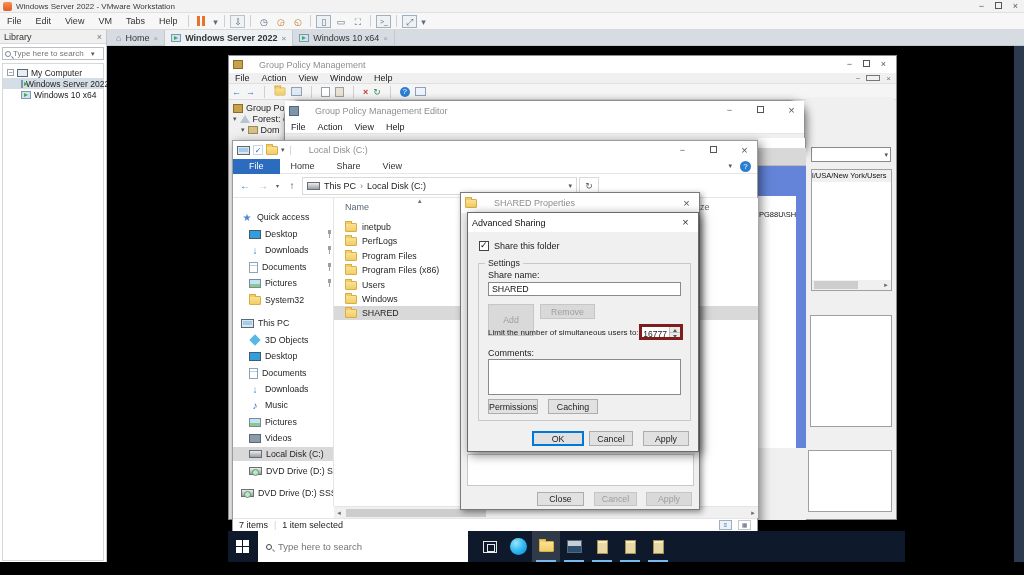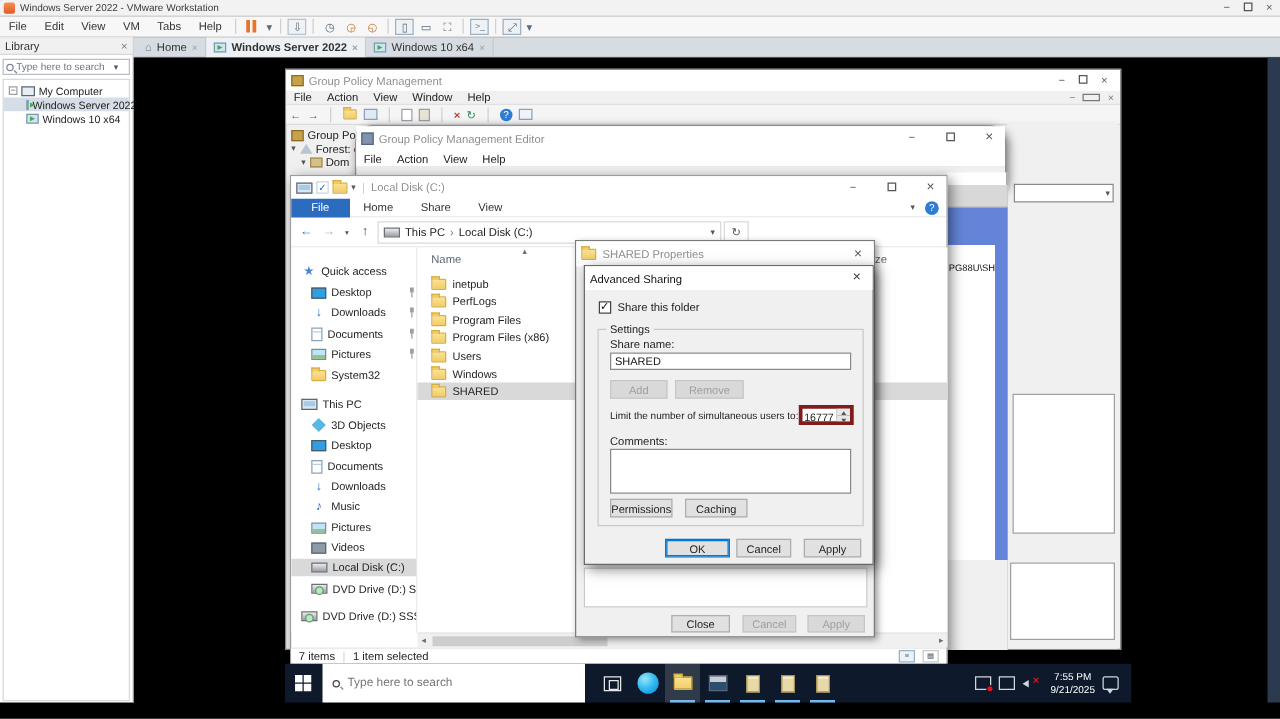--- a/index.html
+++ b/index.html
@@ -1,21 +1,21 @@
 <!DOCTYPE html>
 <html><head>
 <meta charset="utf-8">
 <style>
 * {margin:0;padding:0;box-sizing:border-box;}
 html,body{background:#888;}
 #screen{position:relative;width:1024px;height:575px;background:#000;font-family:"Liberation Sans",sans-serif;font-size:9px;color:#222;overflow:hidden;}
 .a{position:absolute;}
 .nw{white-space:nowrap;}
 .flex{display:flex;align-items:center;}
-.gray{color:#8f8f8f;}
+.gray{color:#8f8f8f;margin-left:12px;}
 
 .vmw-titlebar{left:0;top:0;width:1024px;height:13px;background:#f2f2f2;border-bottom:1px solid #e0e0e0;font-size:8px;color:#3a3a3a;}
 .vmw-logo{width:9px;height:9px;background:linear-gradient(#f98f4d,#e05a2b);border-radius:2px;margin:0 4px 0 3px;}
 .vmw-menubar{left:0;top:13px;width:1024px;height:17px;background:#f7f7f7;border-bottom:1px solid #d8d8d8;}
 .vmenu{padding:0 7px;font-size:9px;color:#333;}
 .tbsep{width:1px;height:12px;background:#d0d0d0;margin:0 4px;}
 .pausebar{width:3px;height:10px;background:#e8742c;display:inline-block;margin-right:2px;}
 .tico{width:15px;height:13px;border:1px solid transparent;text-align:center;line-height:12px;font-size:9px;color:#5b6c7e;margin:0 1px;}
 .tico.box{border:1px solid #9fb0c0;background:#eef2f5;}
 .vmw-tabstrip{left:0;top:30px;width:1024px;height:16px;background:#d7dce2;border-bottom:1px solid #c3c9d0;}
@@ -251,20 +251,27 @@
       <span style="color:#555;font-size:7px;">▾</span>
       <span style="width:10px;height:8px;background:#d8c089;border:1px solid #a08c50;"></span>
       <span class="nw">Dom</span>
     </div>
   </div>
 
   <div class="a" style="left:806px;top:97px;width:88px;height:422px;background:#f0f0f0;">
     <div class="abox" style="position:absolute;left:5px;top:50px;width:80px;height:15px;border:1px solid #8a8a8a;justify-content:flex-end;padding:0 2px;">
       <span style="color:#555;font-size:7px;">▾</span>
     </div>
+    <div class="a" style="left:5px;top:72px;width:81px;height:122px;background:#fff;border:1px solid #a0a0a0;overflow:hidden;">
+      <div style="background:#f0f0f0;height:12px;font-size:7.5px;line-height:12px;white-space:nowrap;color:#111;">l/USA/New York/Users</div>
+      <div class="sb" style="left:0;bottom:0;width:79px;height:10px;">
+        <div class="sbthumb" style="left:2px;top:1px;width:44px;height:8px;"></div>
+        <span class="sbarrow" style="right:1px;top:0;width:8px;">▸</span>
+      </div>
+    </div>
     <div class="a" style="left:4px;top:218px;width:82px;height:112px;background:#fff;border:1px solid #a0a0a0;"></div>
     <div class="a" style="left:2px;top:353px;width:84px;height:62px;background:#fff;border:1px solid #a0a0a0;"></div>
   </div>
 
   <div class="a win" style="left:284px;top:100px;width:521px;height:56px;box-shadow:2px 2px 8px rgba(0,0,0,.5);border-radius:15px;">
     <div class="wtitle" style="height:19px;">
       <span style="width:10px;height:10px;background:#7d94ab;border:1px solid #55677a;margin-right:4px;"></span>
       <span class="gray">Group Policy Management Editor</span>
       <div style="flex:1"></div>
       <span class="wc" style="margin-right:14px;">−</span>
@@ -482,21 +489,21 @@
     </div>
     <div class="a flex" style="left:11px;top:28px;gap:5px;">
       <span class="cb"></span>
       <span>Share this folder</span>
     </div>
     <div class="groupbox" style="left:10px;top:50px;width:213px;height:158px;">
       <span class="gblabel">Settings</span>
     </div>
     <span class="a" style="left:20px;top:57px;">Share name:</span>
     <input class="txtin" style="left: 20px; top: 69px; width: 193px; height: 14px;" value="SHARED">
-    <button class="wbtn dis" style="left:20px;top:91px;width:46px;height:15px;">Add</button>
+    <button class="wbtn dis" style="left:20px;top:91px;width:46px;height:32px;">Add</button>
     <button class="wbtn dis" style="left:72px;top:91px;width:55px;height:15px;">Remove</button>
     <span class="a nw" style="left:20px;top:115px;font-size:8px;">Limit the number of simultaneous users to:</span>
     <div class="spinner" style="left:171px;top:111px;width:44px;height:16px;">
       <div style="flex:1;text-align:right;padding:2px 2px 0 0;font-size:8.5px;">16777</div>
       <div class="spincol">
         <div class="up"></div>
         <div class="dn"></div>
       </div>
     </div>
     <span class="a" style="left:20px;top:135px;">Comments:</span>
@@ -537,28 +544,16 @@
     <div class="tslot ul">
         <span class="scrollico"></span>
       </div>
     <div class="tslot ul">
         <span class="scrollico"></span>
       </div>
     <div class="tslot ul">
         <span class="scrollico"></span>
       </div>
     <div style="flex:1"></div>
-    <div class="flex">
-      <span class="trayico">
-          <span class="reddot"></span>
-        </span>
-      <span class="trayico"></span>
-      <span class="spk"></span>
-      <div class="clock" style="margin:0 6px;">
-        <div>7:55 PM</div>
-        <div>9/21/2025</div>
-      </div>
-      <span class="acico" style="margin-right:10px;"></span>
-    </div>
   </div>
 
 
 </div>
 
 </body></html>

